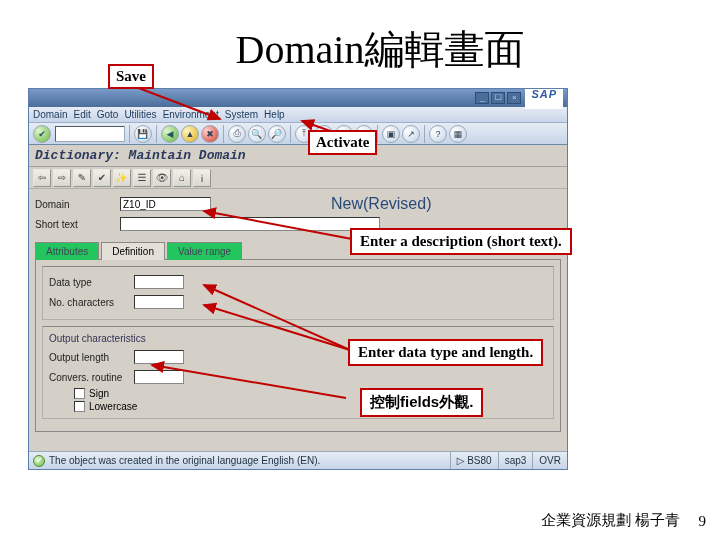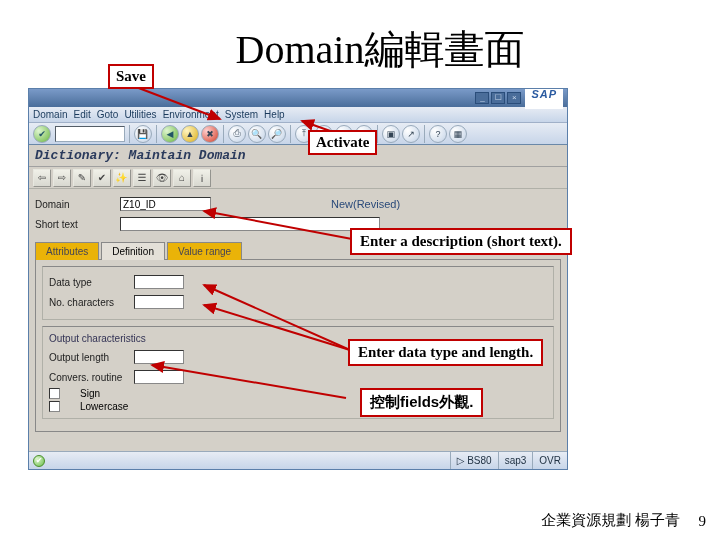--- a/index.html
+++ b/index.html
@@ -166,33 +166,33 @@
   .row input {
     height: 14px;
     border: 1px inset #888;
     background: #fff;
     font-size: 10px;
     padding: 0 2px;
     font-family: Tahoma, sans-serif;
   }
   .row .status {
     margin-left: 120px;
-    font-size: 11px;
+    font-size: 16px;
     color: #2a4a7a;
   }
 
   .tabs {
     display: flex;
     margin-top: 8px;
     border-bottom: 1px solid #888;
   }
   .tab {
     padding: 3px 10px;
     font-size: 10px;
-    background: #eab308;
+    background: #22c55e;
     border: 1px solid #888;
     border-bottom: none;
     margin-right: 2px;
     color: #445;
     position: relative;
     top: 1px;
   }
   .tab.active {
     background: #e4e0d8;
     color: #000;
@@ -211,23 +211,24 @@
     position: relative;
   }
   .groupbox .gtitle {
     font-size: 10px;
     color: #335;
     margin-bottom: 4px;
   }
   .checkbox {
     display: flex;
     align-items: center;
-    gap: 20px;
+    gap: 4px;
     font-size: 10px;
     margin-top: 2px;
+    margin-left: 25px;
   }
   .cb {
     width: 11px; height: 11px;
     border: 1px inset #888;
     background: #fff;
   }
   .statusbar {
     position: absolute;
     bottom: 0; left: 0; right: 0;
     height: 18px;
@@ -427,20 +428,21 @@
             <div class="cb"></div>
             <span>Lowercase</span>
           </div>
       </div>
     </div>
   </div>
 
   <div class="statusbar">
     <div class="msg">
       <span class="tick">✔</span>
+      <span>The object was created in the original language English (EN).</span>
     </div>
     <div class="cell"><span>▷</span>&nbsp;<span>BS80</span></div>
     <div class="cell">sap3</div>
     <div class="cell">OVR</div>
   </div>
 </div>
 
 <div class="foot">企業資源規劃 楊子青</div>
 <div class="page-num">9</div>
 

